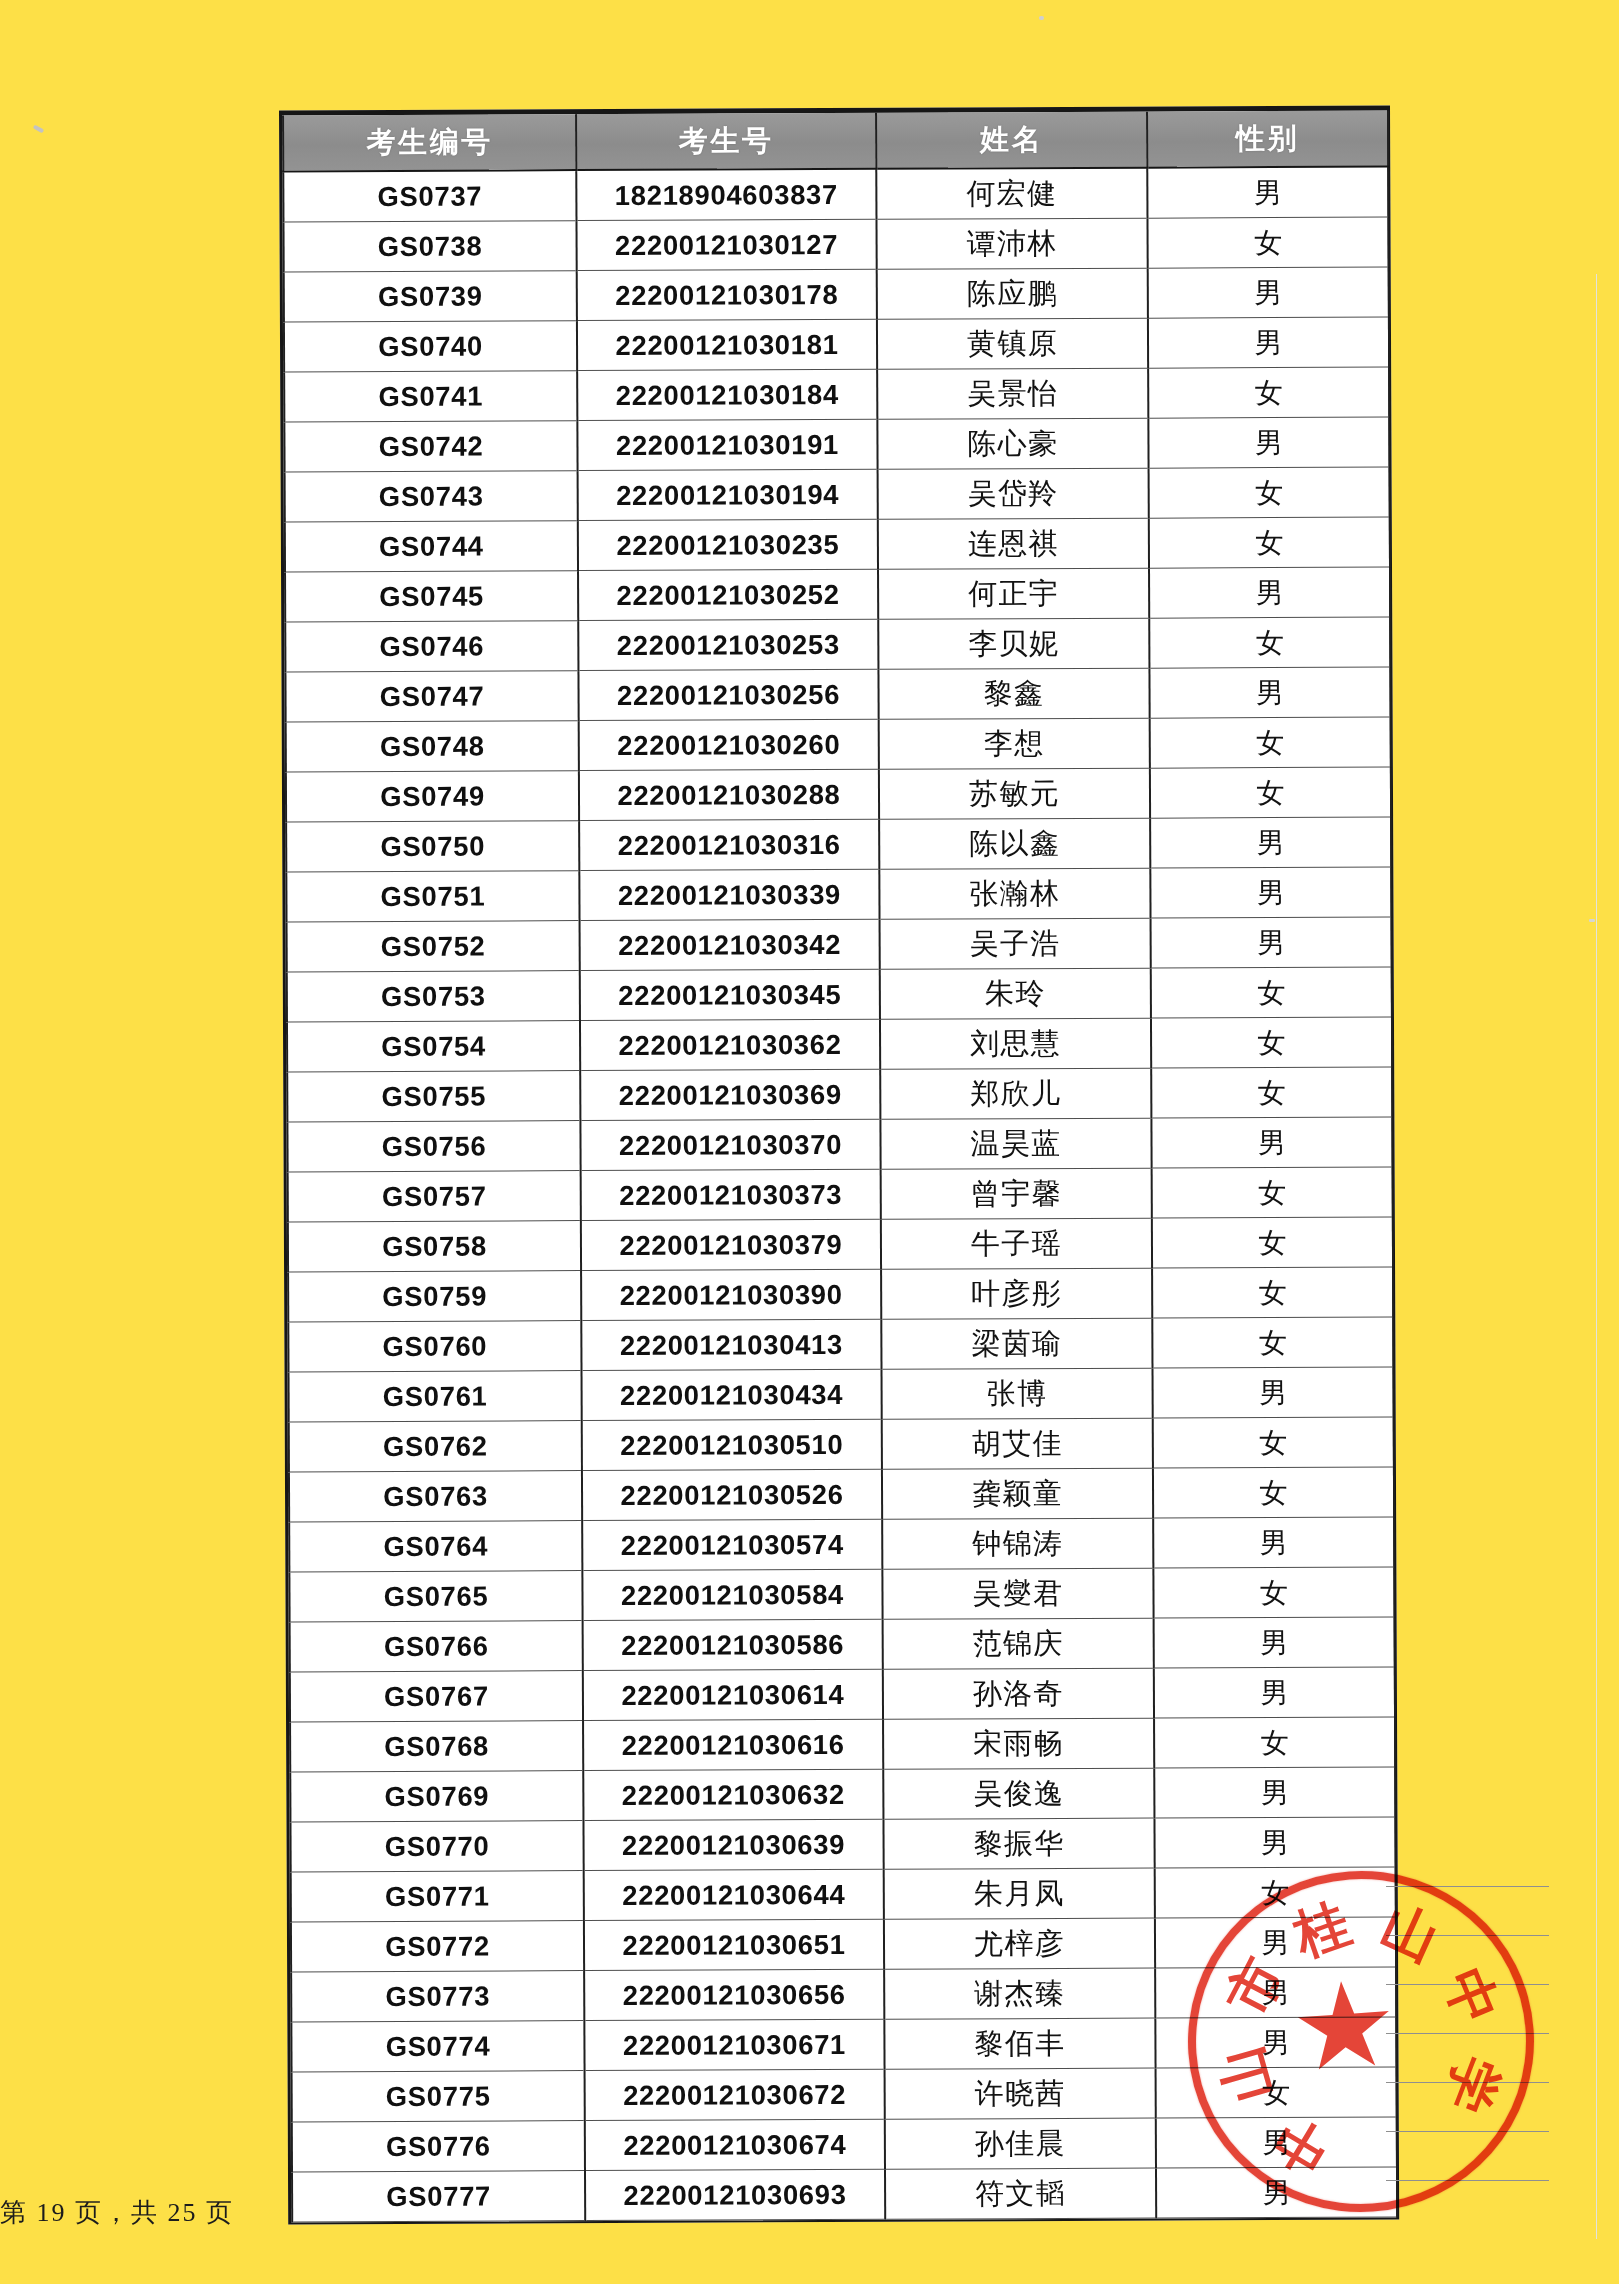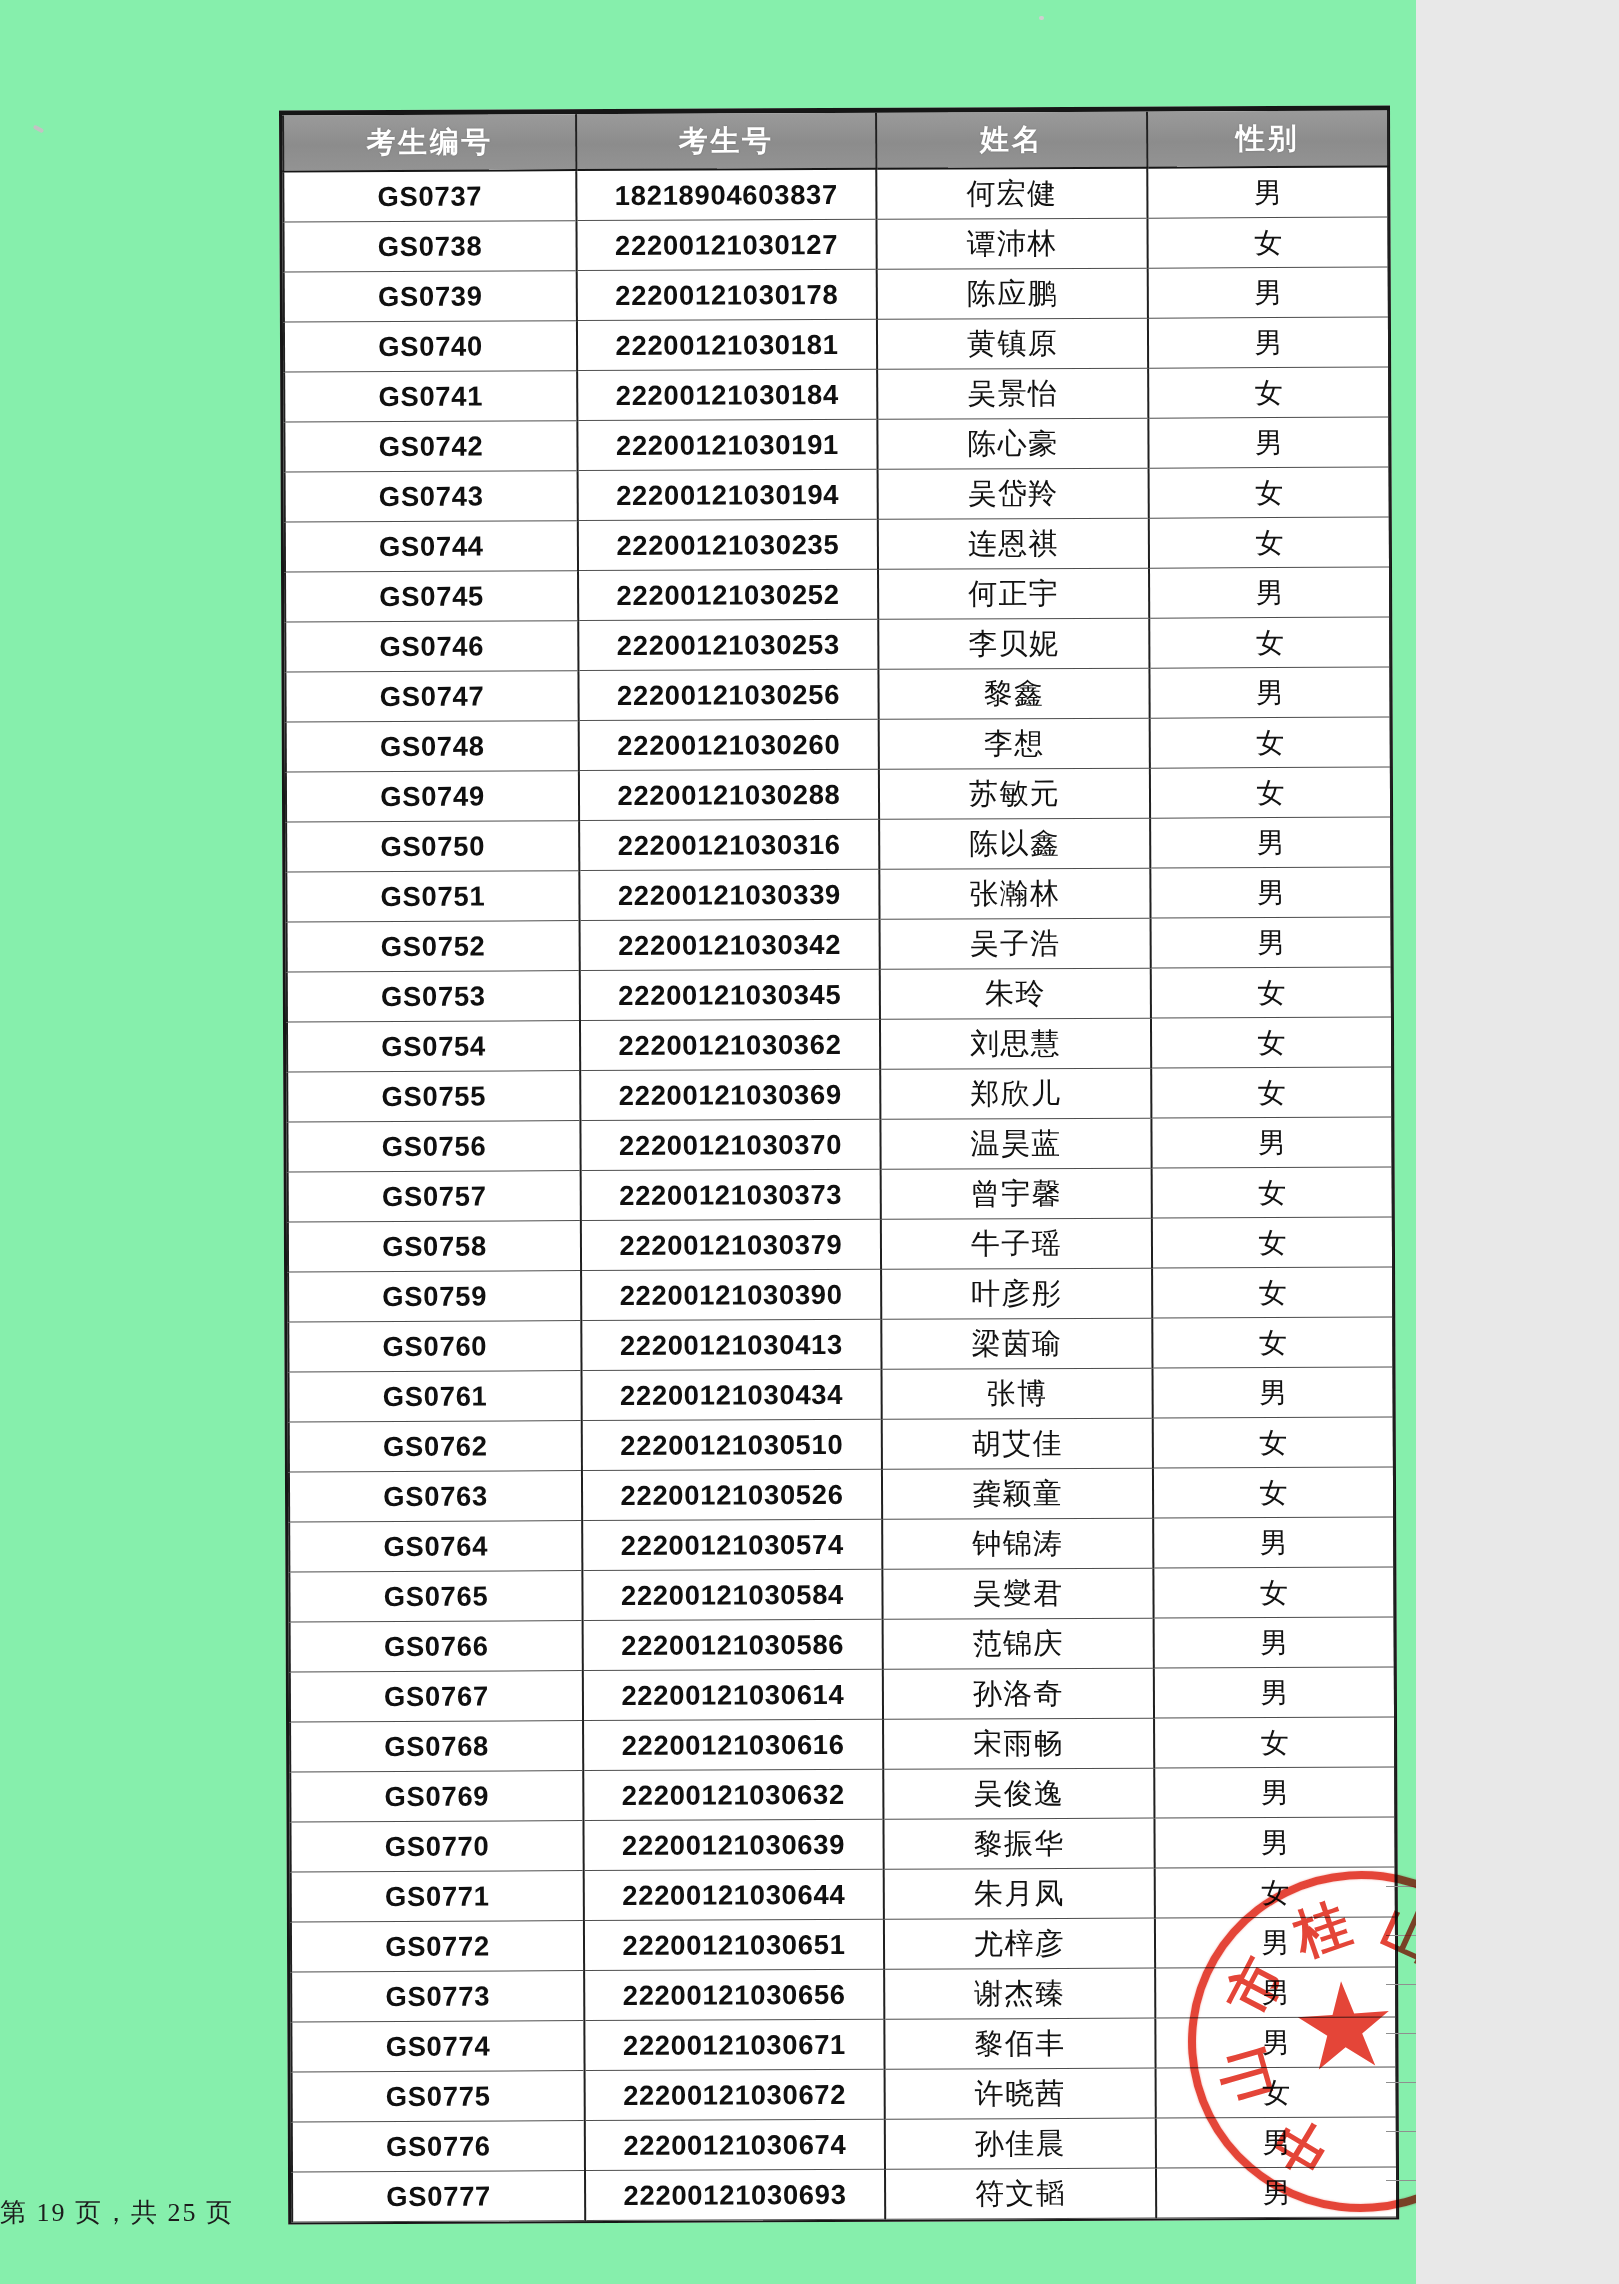--- a/index.html
+++ b/index.html
@@ -1,19 +1,19 @@
 <!DOCTYPE html>
 <html style="font-size:10.4px"><head>
 <meta charset="utf-8">
 <style>
   html,body{margin:0;padding:0;background:#e8e8e8;}
   .page{
     position:relative;
-    width:1416px;height:2284px;
-    background:#86efac;
+    width:1619px;height:2284px;
+    background:#fde047;
     overflow:hidden;
     font-family:"Liberation Serif","DejaVu Serif",serif;
     color:#121212;
   }
   
   .table-wrap{
     position:absolute;left:279px;top:108px;width:1105px;
     border:3.3px solid #161616;
     border-top-width:5.9px;
     border-bottom-width:2.6px;

